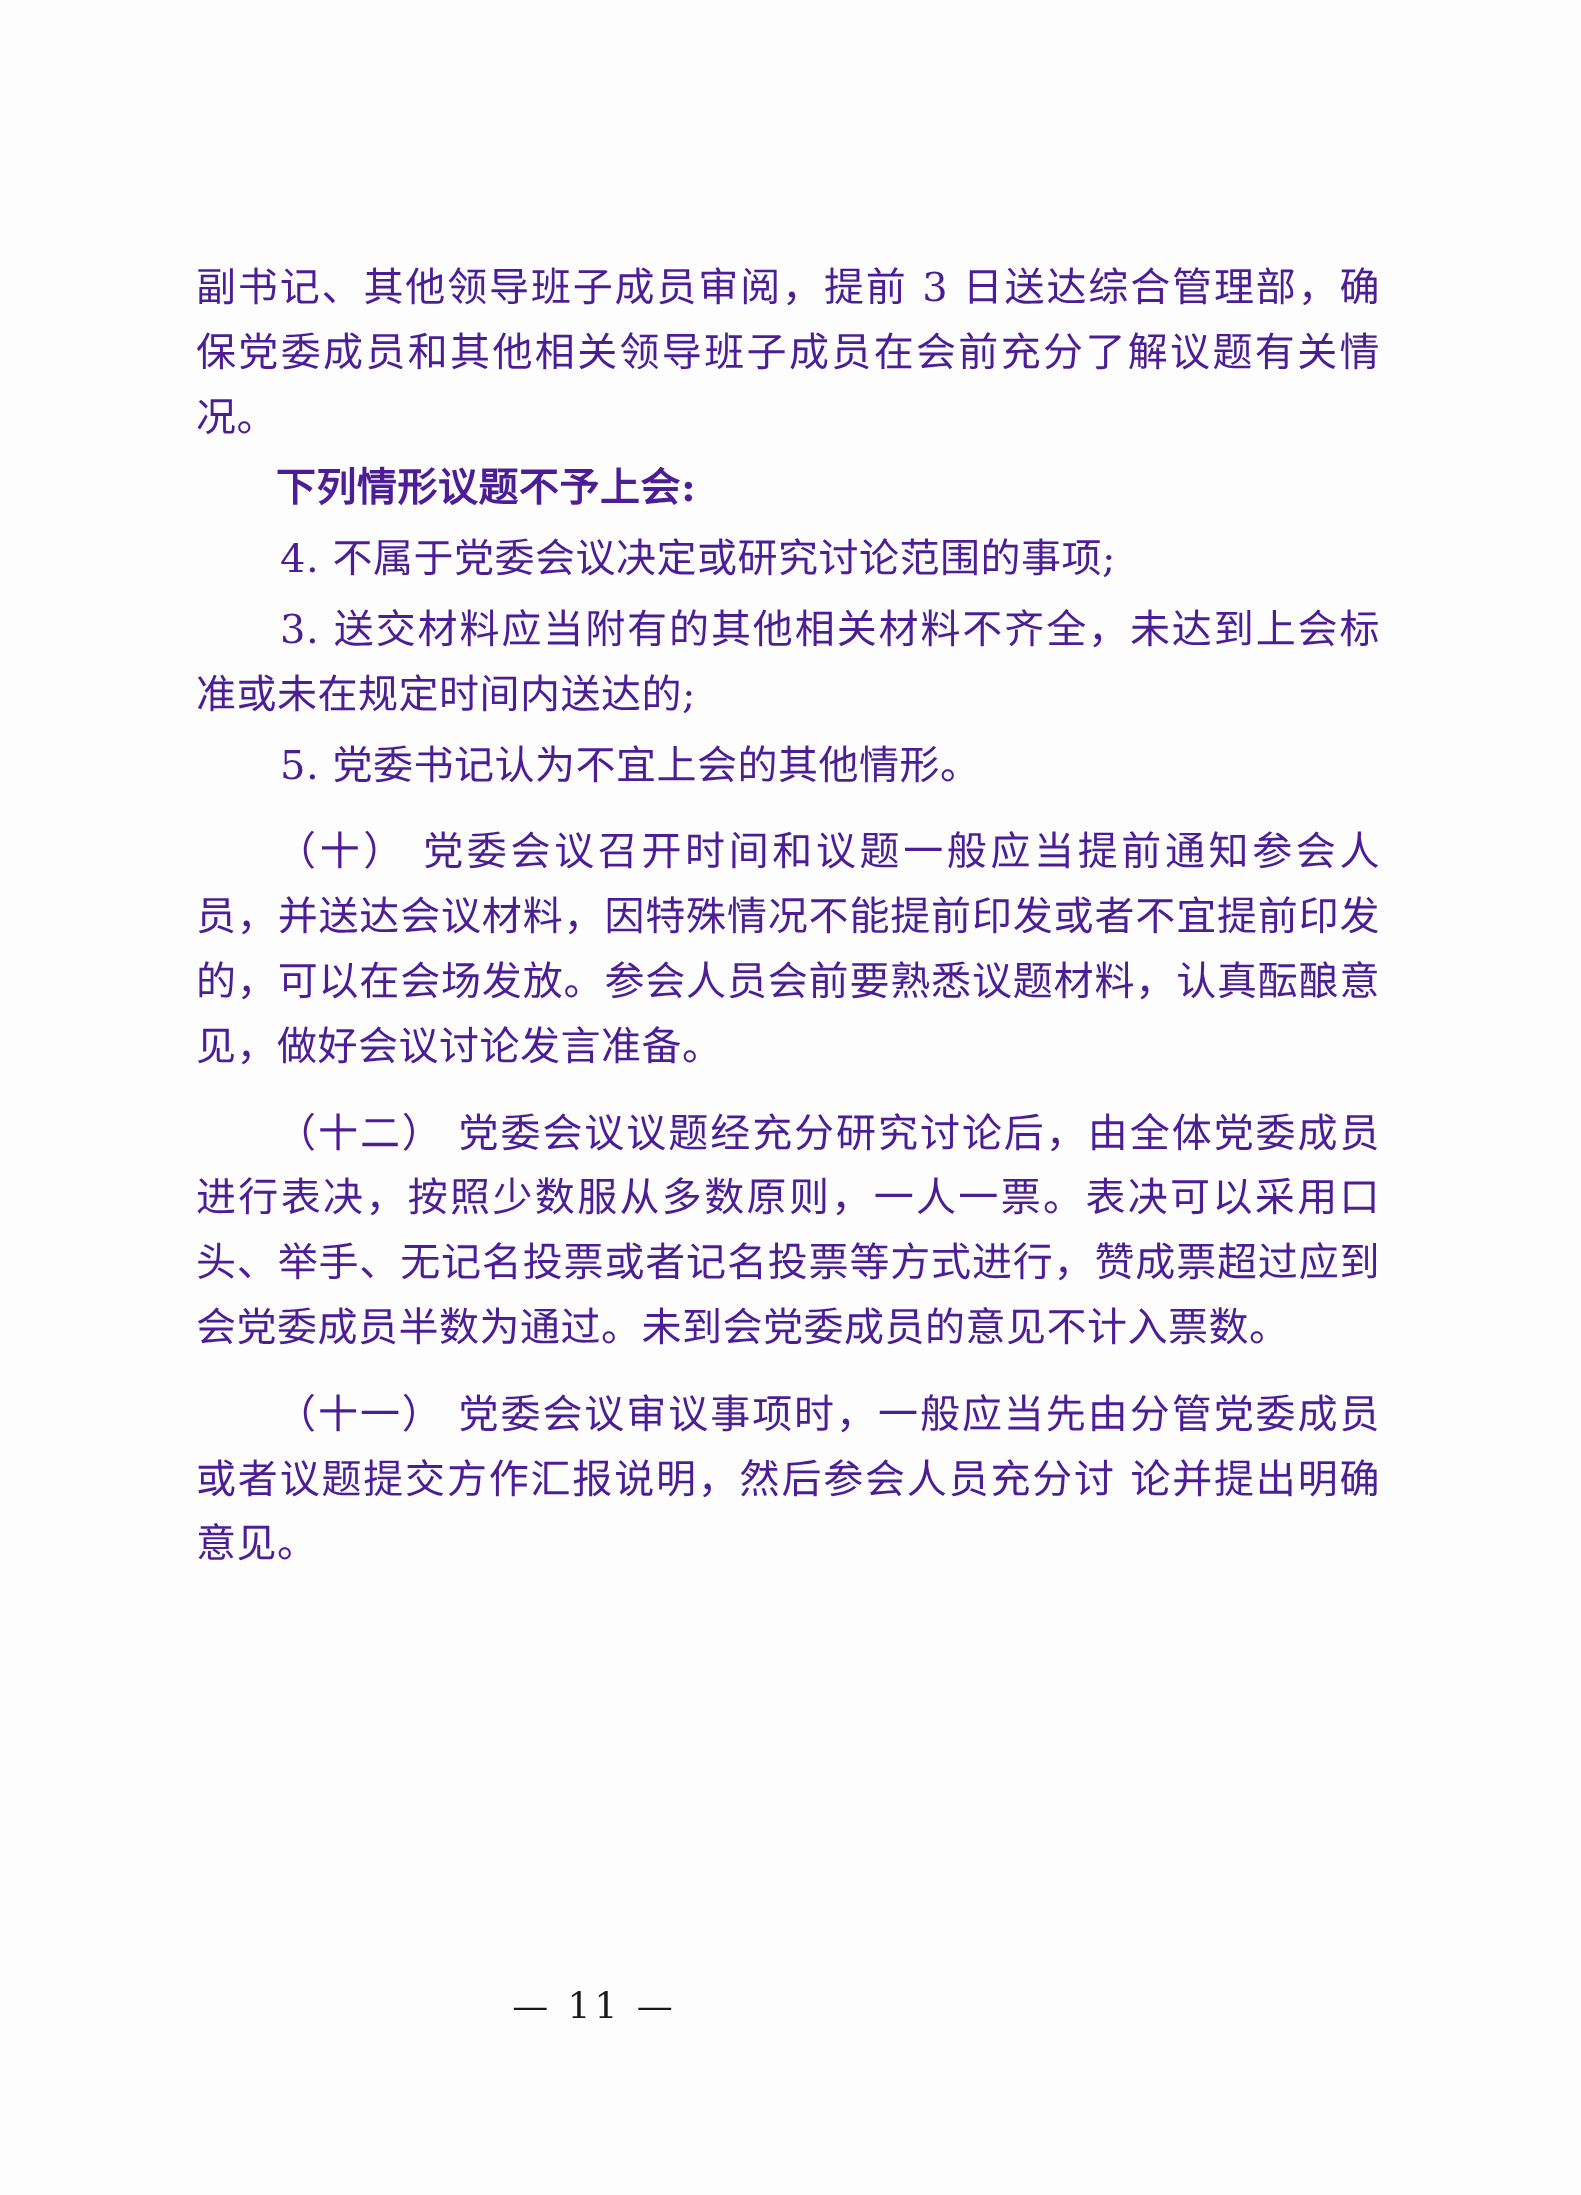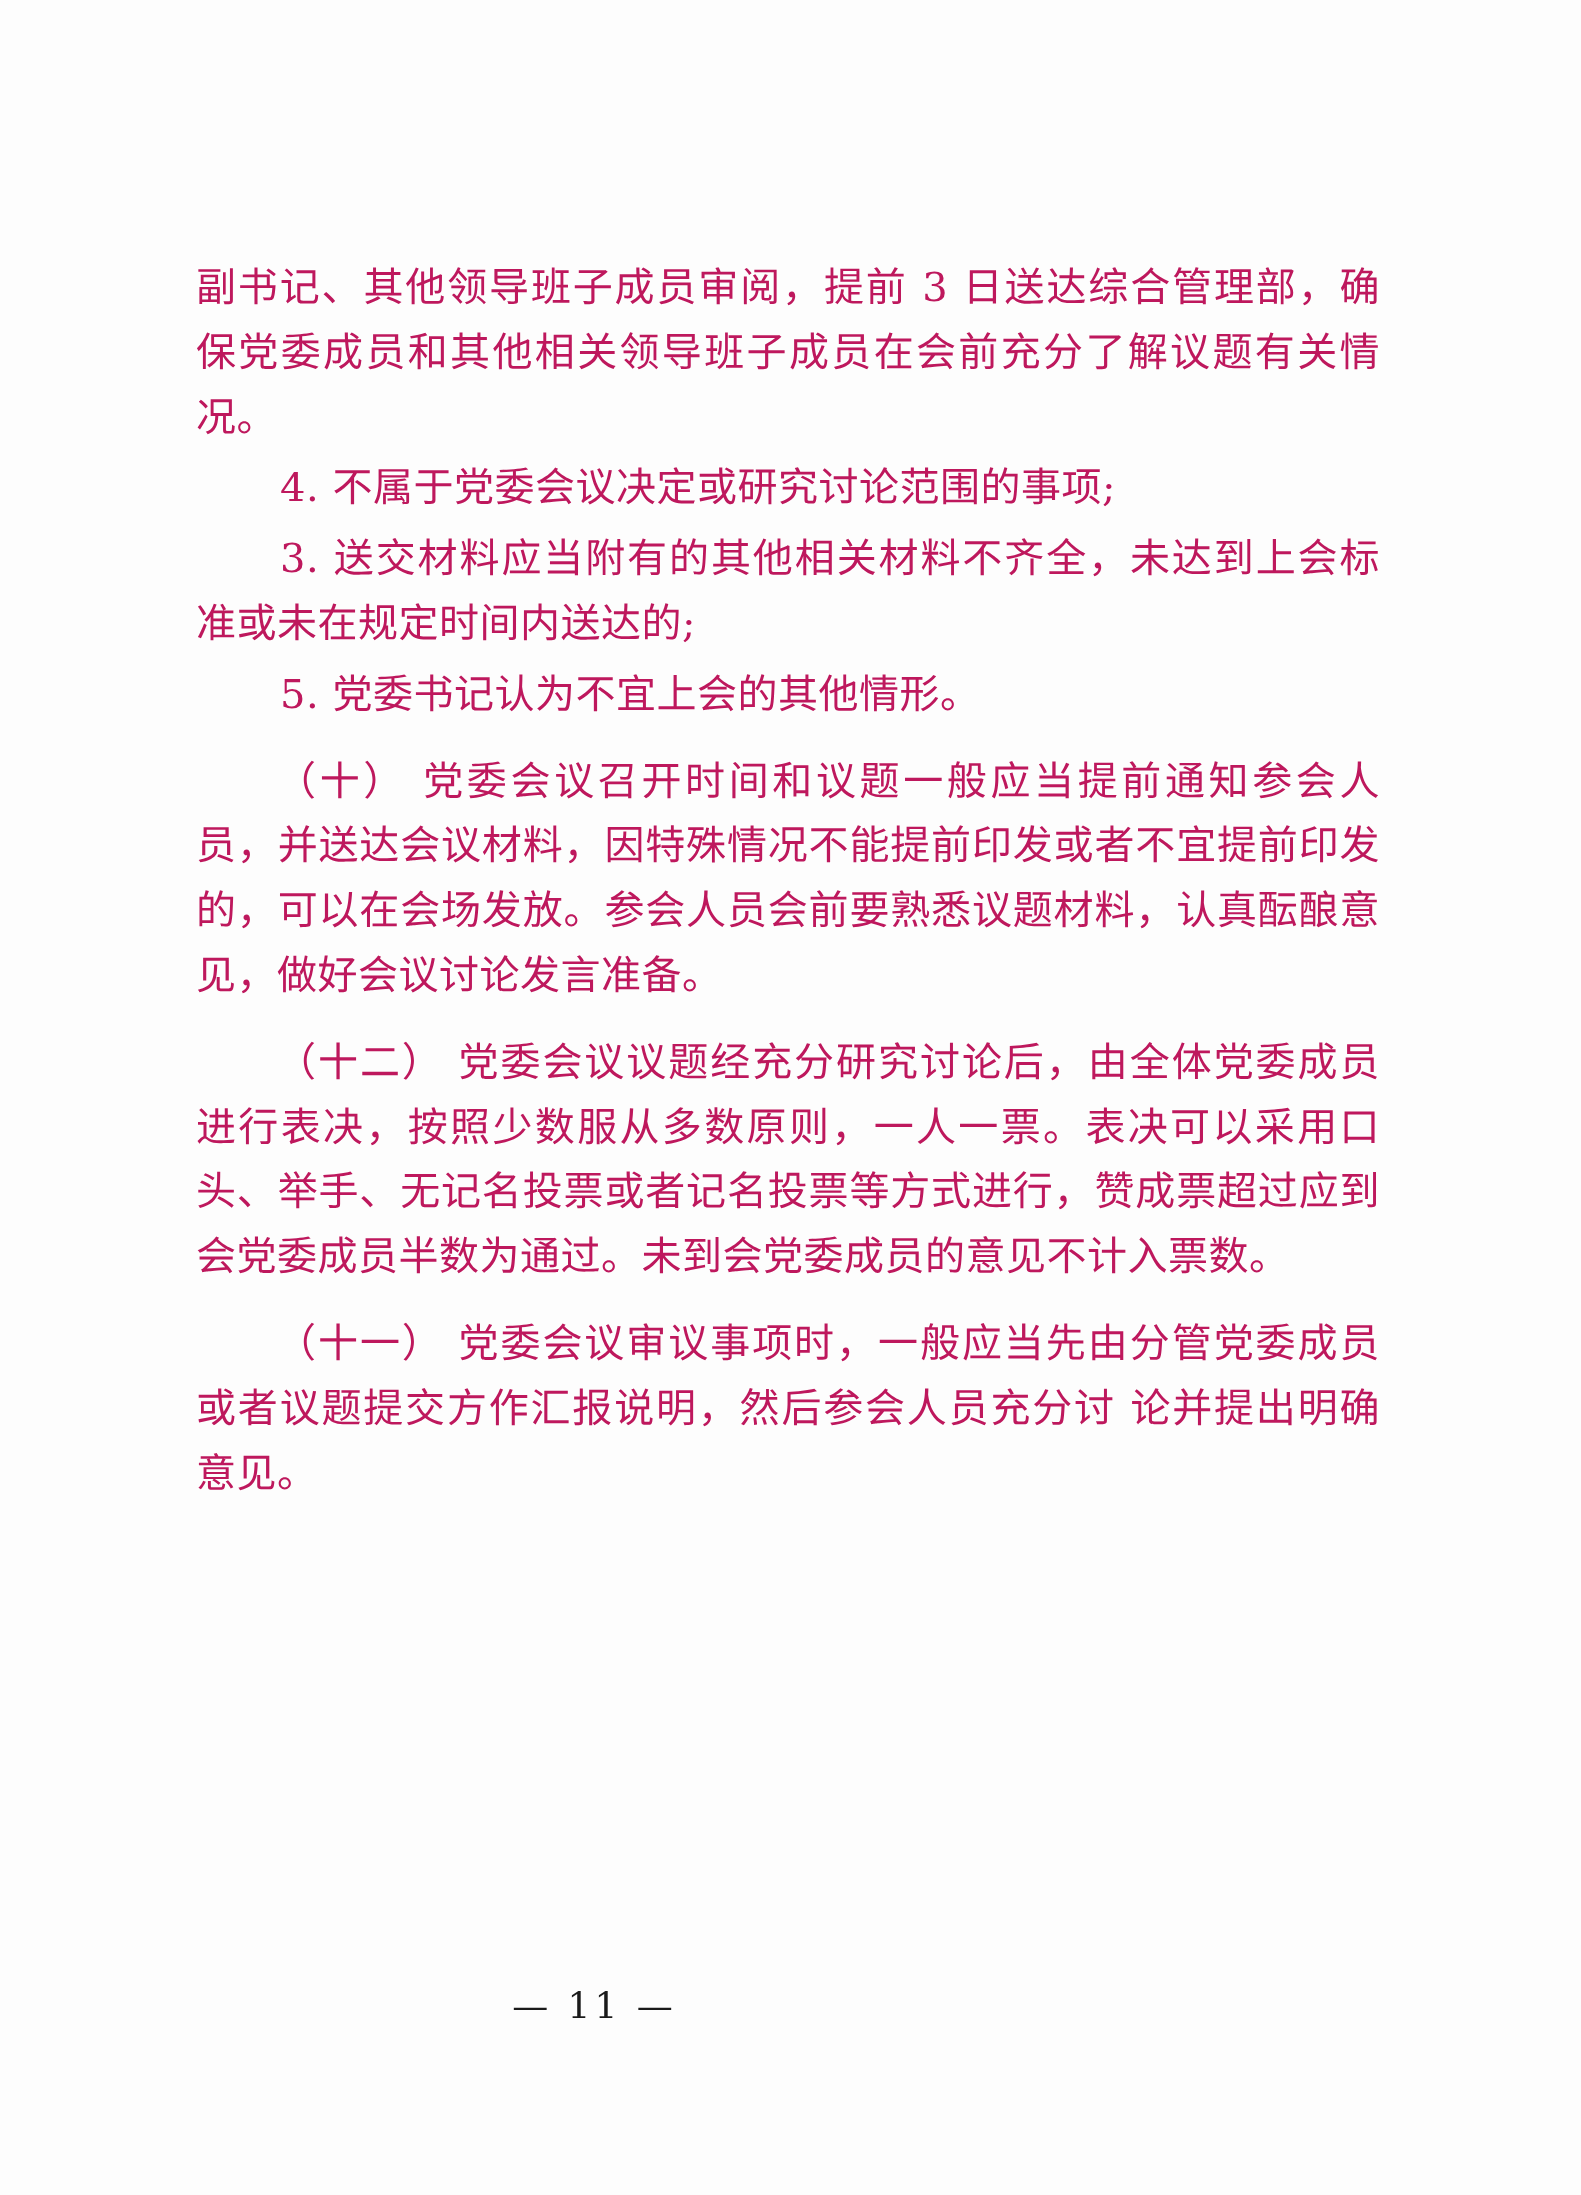--- a/index.html
+++ b/index.html
@@ -29,21 +29,21 @@
     top: 255px;
     width: 1200px;
   }
   .para {
     font-size: 40px;
     line-height: 1.62;
     letter-spacing: 0.5px;
     text-align: justify;
     text-justify: inter-ideograph;
     margin: 0 16px 6px 0;
-    color: #be185d;
+    color: #4c1d95;
   }
   .indent {
     text-indent: 80px;
   }
   .indent-sm {
     text-indent: 84px;
   }
   .bold {
     font-weight: 700;
   }
@@ -64,20 +64,21 @@
   }
 </style>
 </head>
 <body>
 
 <div class="page">
   <div class="content">
 
     <p class="para">副书记、其他领导班子成员审阅，提前 3 日送达综合管理部，确保党委成员和其他相关领导班子成员在会前充分了解议题有关情况。</p>
 
+    <p class="para indent bold">下列情形议题不予上会:</p>
 
     <p class="para indent-sm">4. 不属于党委会议决定或研究讨论范围的事项;</p>
 
 
     <p class="para indent-sm">3. 送交材料应当附有的其他相关材料不齐全，未达到上会标准或未在规定时间内送达的;</p>
 
 
     <p class="para indent-sm">5. 党委书记认为不宜上会的其他情形。</p>
 
     <p class="para indent gap">（十）  党委会议召开时间和议题一般应当提前通知参会人员，并送达会议材料，因特殊情况不能提前印发或者不宜提前印发的，可以在会场发放。参会人员会前要熟悉议题材料，认真酝酿意见，做好会议讨论发言准备。</p>

